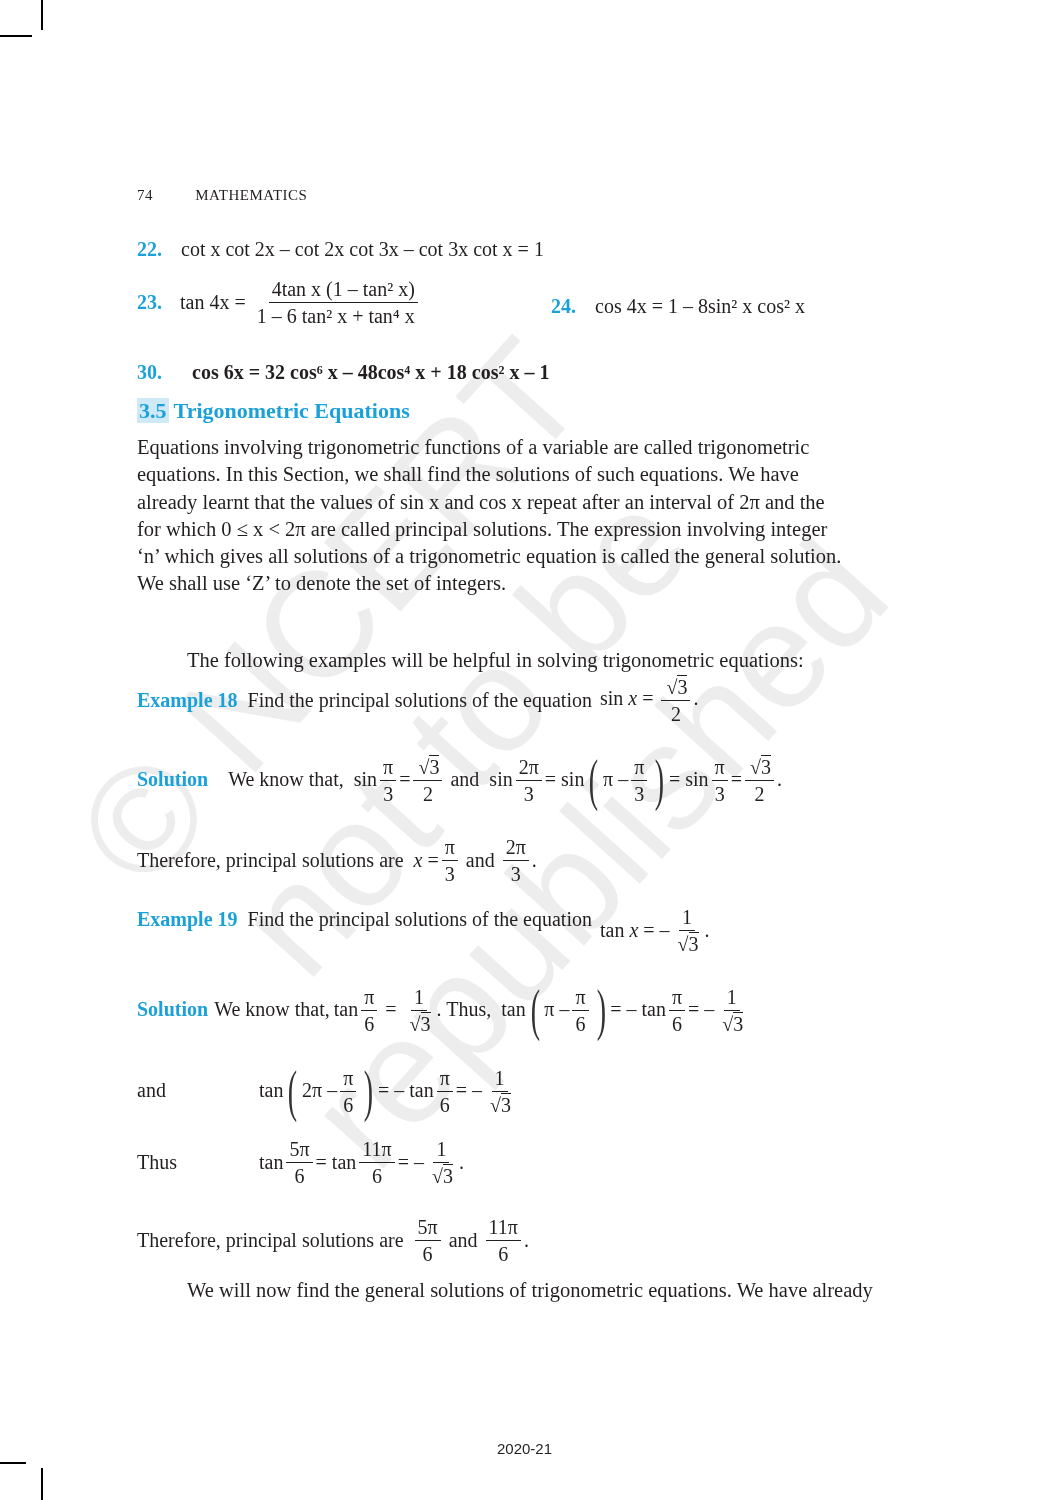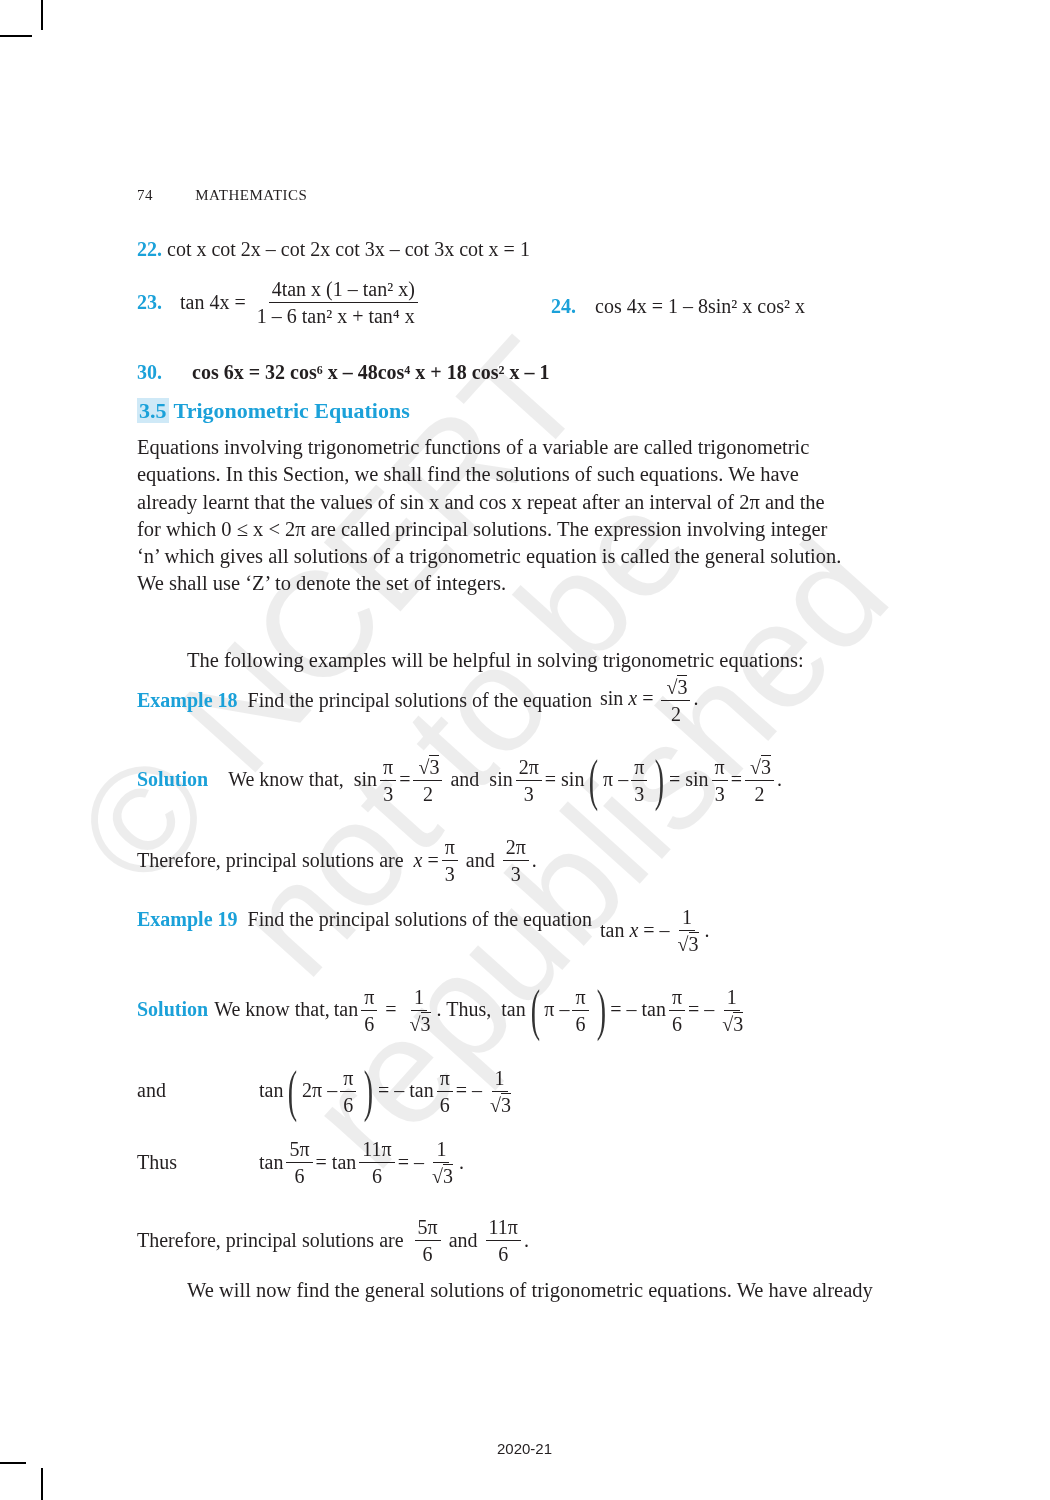--- a/index.html
+++ b/index.html
@@ -36,21 +36,21 @@
 
 <div class="watermark">© NCERT not to be republished</div>
 
 <div class="abs hdr" style="left:137px;top:187px;">
   <span>74</span>
   <span style="margin-left:38px;">MATHEMATICS</span>
 </div>
 
 <div class="abs txt" style="left:137px;top:236px;">
   <span class="num">22.</span>
-  <span style="">cot x cot 2x – cot 2x cot 3x – cot 3x cot x = 1</span>
+  <span style="margin-left:14px;">cot x cot 2x – cot 2x cot 3x – cot 3x cot x = 1</span>
 </div>
 
 <div class="abs txt" style="left:137px;top:278px;display:flex;align-items:center;">
   <span class="num">23.</span>
   <span style="margin-left:18px;">tan 4x =</span>
   <span class="frac" style="margin-left:8px;align-items:flex-end;">
     <span class="n">4tan x (1 – tan² x)</span>
     <span class="d">1 – 6 tan² x + tan⁴ x</span>
   </span>
 </div>

